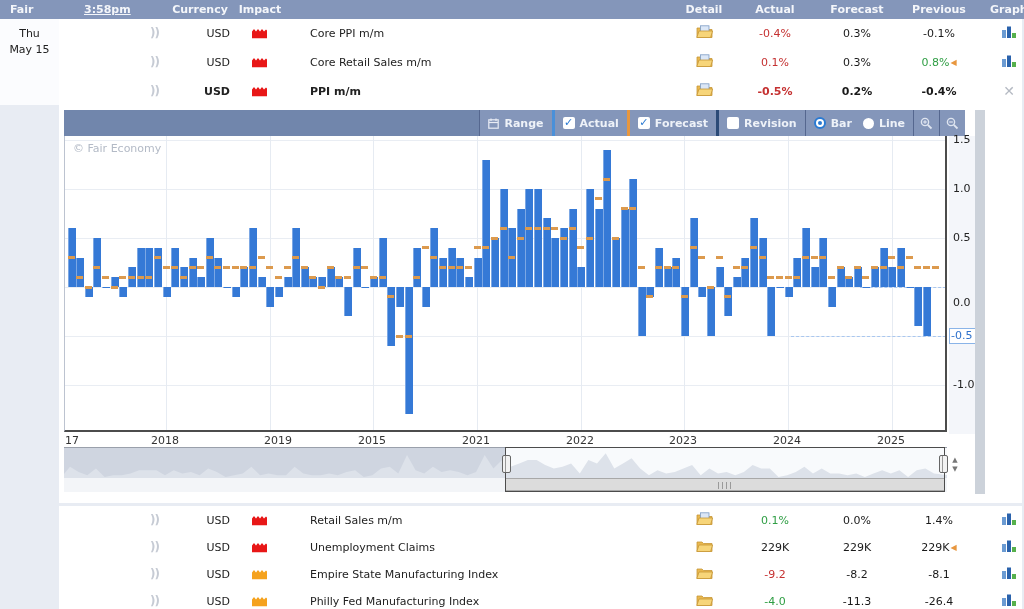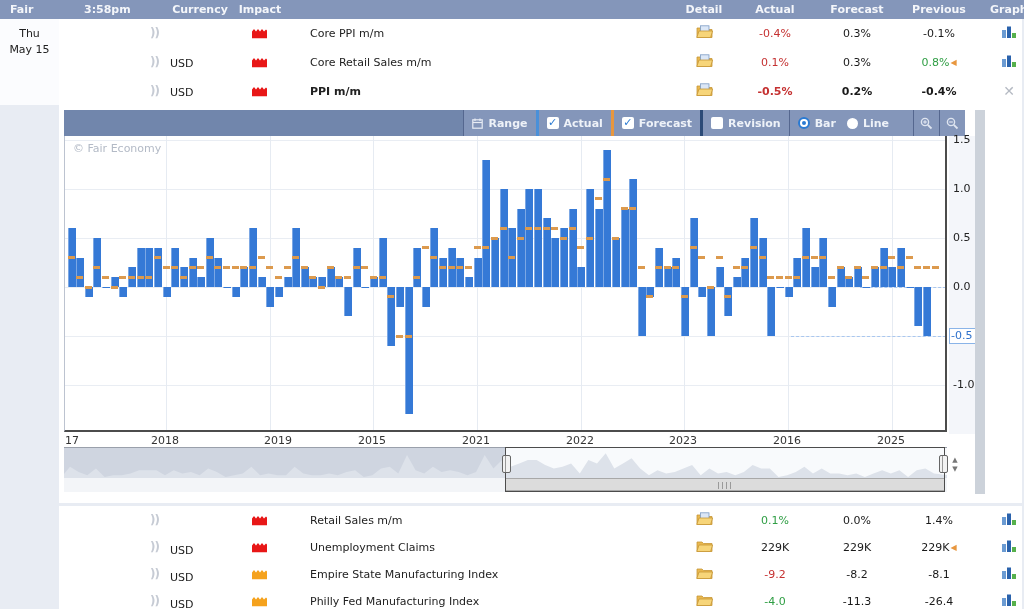--- a/index.html
+++ b/index.html
@@ -2,32 +2,32 @@
 <html><head>
 <meta charset="utf-8">
 <style>
   html,body{margin:0;padding:0;}
   .page{position:relative;width:1024px;height:609px;background:#e8ecf3;overflow:hidden;
         font-family:"DejaVu Sans","Liberation Sans",sans-serif;font-size:11px;color:#222;}
   
   .topbar{position:absolute;left:0;top:0;width:1024px;height:19px;background:#8496ba;color:#f4f6fa;font-weight:bold;}
   .topbar span{position:absolute;top:3px;}
   .h-box{text-align:center;}
-  .time-link{cursor:pointer;}
+  .time-link{text-decoration:underline;cursor:pointer;}
   
   .datecell{position:absolute;left:0;top:19px;width:59px;height:86px;background:#fbfcfe;border-right:1px solid #dfe3ea;text-align:center;}
   .datecell .d1{display:block;margin-top:8px;}
   .datecell .d2{display:block;margin-top:3px;}
   .rows{position:absolute;left:59px;width:963px;background:#fff;display:flex;flex-direction:column;}
   #rows-top{top:19px;height:86px;}
   #rows-bottom{top:506px;height:108px;}
   .row{position:relative;flex:1;}
   .c{position:absolute;top:50%;transform:translateY(-50%);}
   .c-spk{left:91px;color:#c6cbd4;font-weight:bold;letter-spacing:-1px;font-size:12px;}
-  .c-cur{left:111px;width:60px;text-align:left;margin-top:30px;}
+  .c-cur{left:111px;width:60px;text-align:right;}
   .c-imp{left:193px;height:11px;}
   .c-evt{left:251px;}
   .c-det{left:624px;width:42px;text-align:center;cursor:pointer;}
   .c-act{left:686px;width:60px;text-align:center;}
   .c-for{left:769px;width:58px;text-align:center;}
   .c-prev{left:845px;width:70px;text-align:center;}
   .c-gra{left:933px;width:34px;text-align:center;cursor:pointer;}
   .row.bold .c-cur,.row.bold .c-evt,.row.bold .c-act,.row.bold .c-for,.row.bold .c-prev{font-weight:bold;}
   .v-red{color:#c53131;}.v-green{color:#2f9e44;}.v-black{color:#1a1a1a;}
   .rev{color:#e8973f;font-size:8px;vertical-align:1px;margin-left:1px;}
@@ -181,21 +181,21 @@
           <div class="accent" style="background:#2b4a77"></div>
           <div class="seg">
             <span class="cb"></span>
             <span>Revision</span>
           </div>
           <div class="sep"></div>
           <div class="seg">
             <span class="radio sel"></span>
             <span style="margin-right:6px">Bar</span>
             <span class="radio"></span>
-            <span style="margin-right:16px">Line</span>
+            <span style="margin-right:0">Line</span>
           </div>
           <div class="sep"></div>
           <div class="seg" style="padding:0 6px">
             <svg width="13" height="13" viewBox="0 0 13 13">
   <circle cx="5" cy="5" r="3.6" fill="none" stroke="#dfe5f0" stroke-width="1.4"></circle>
   <line x1="7.8" y1="7.8" x2="11.5" y2="11.5" stroke="#dfe5f0" stroke-width="1.8"></line>
   <line x1="3.2" y1="5" x2="6.8" y2="5" stroke="#dfe5f0" stroke-width="1.2"></line>
   <line x1="5" y1="3.2" x2="5" y2="6.8" stroke="#dfe5f0" stroke-width="1.2"></line>
             </svg>
           </div>
@@ -426,33 +426,33 @@
         <div class="fdash" style="left:849.2px;top:129.9px;width:7px;background:#dc9a4e"></div>
         <div class="bar" style="left:857.9px;top:151.0px;width:7px;height:49.0px;background:#3579d6"></div>
         <div class="fdash" style="left:857.9px;top:129.9px;width:7px;background:#dc9a4e"></div>
         <div class="fdash" style="left:866.5px;top:129.9px;width:7px;background:#dc9a4e"></div>
         <span class="watermark">© Fair Economy</span>
       </div>
     <div id="gutter">
         <span class="ytick" style="top:-3px">1.5</span>
         <span class="ytick" style="top:46px">1.0</span>
         <span class="ytick" style="top:95px">0.5</span>
-        <span class="ytick" style="top:144px">0.0</span>
+        <span class="ytick" style="top:160px">0.0</span>
         <span class="ytick" style="top:242px">-1.0</span>
         <div class="curtag" style="top:192px">-0.5</div>
       </div>
     <div id="xlabels">
         <span style="left:1px">17</span>
         <span style="left:101px;transform:translateX(-50%)">2018</span>
         <span style="left:214px;transform:translateX(-50%)">2019</span>
         <span style="left:308px;transform:translateX(-50%)">2015</span>
         <span style="left:412px;transform:translateX(-50%)">2021</span>
         <span style="left:516px;transform:translateX(-50%)">2022</span>
         <span style="left:619px;transform:translateX(-50%)">2023</span>
-        <span style="left:723px;transform:translateX(-50%)">2016</span>
+        <span style="left:723px;transform:translateX(-50%)">2024</span>
         <span style="left:827px;transform:translateX(-50%)">2025</span>
       </div>
     <div id="nav">
         <div id="nav-selbg"></div>
         <svg width="883" height="31" style="position:absolute;left:0;top:0">
           <path d="M0 31 L0 26 L6.0 18.8 L14.6 23.9 L23.3 27.3 L31.9 20.5 L40.6 29.0 L49.2 27.3 L57.8 27.3 L66.5 25.6 L75.1 22.2 L83.8 22.2 L92.4 22.2 L101.0 27.3 L109.7 22.2 L118.3 25.6 L127.0 23.9 L135.6 27.3 L144.2 20.5 L152.9 23.9 L161.5 29.0 L170.2 27.3 L178.8 25.6 L187.4 18.8 L196.1 27.3 L204.7 25.6 L213.4 27.3 L222.0 27.3 L230.6 18.8 L239.3 25.6 L247.9 27.3 L256.6 27.3 L265.2 25.6 L273.8 27.3 L282.5 23.9 L291.1 22.2 L299.8 29.0 L308.4 27.3 L317.0 20.5 L325.7 18.8 L334.3 25.6 L343.0 6.9 L351.6 22.2 L360.2 25.6 L368.9 18.8 L377.5 23.9 L386.2 22.2 L394.8 23.9 L403.4 27.3 L412.1 23.9 L420.7 6.9 L429.4 20.5 L438.0 12.0 L446.6 18.8 L455.3 15.4 L463.9 12.0 L472.6 12.0 L481.2 17.1 L489.8 20.5 L498.5 18.8 L507.1 15.4 L515.8 25.6 L524.4 12.0 L533.0 15.4 L541.7 5.2 L550.3 20.5 L559.0 15.4 L567.6 10.3 L576.2 20.5 L584.9 27.3 L593.5 22.2 L602.2 25.6 L610.8 23.9 L619.4 20.5 L628.1 17.1 L636.7 27.3 L645.4 20.5 L654.0 25.6 L662.6 23.9 L671.3 27.3 L679.9 23.9 L688.6 17.1 L697.2 20.5 L705.8 20.5 L714.5 29.0 L723.1 27.3 L731.8 23.9 L740.4 18.8 L749.0 25.6 L757.7 20.5 L766.3 25.6 L775.0 25.6 L783.6 27.3 L792.2 25.6 L800.9 29.0 L809.5 25.6 L818.2 22.2 L826.8 25.6 L835.4 22.2 L844.1 29.0 L852.7 22.2 L861.4 20.5 L870.0 25.6 L883 27 L883 31 Z" fill="#dde2ea"></path>
         </svg>
       </div>
     <div id="scrollrow">
       <div id="scroll-right">

